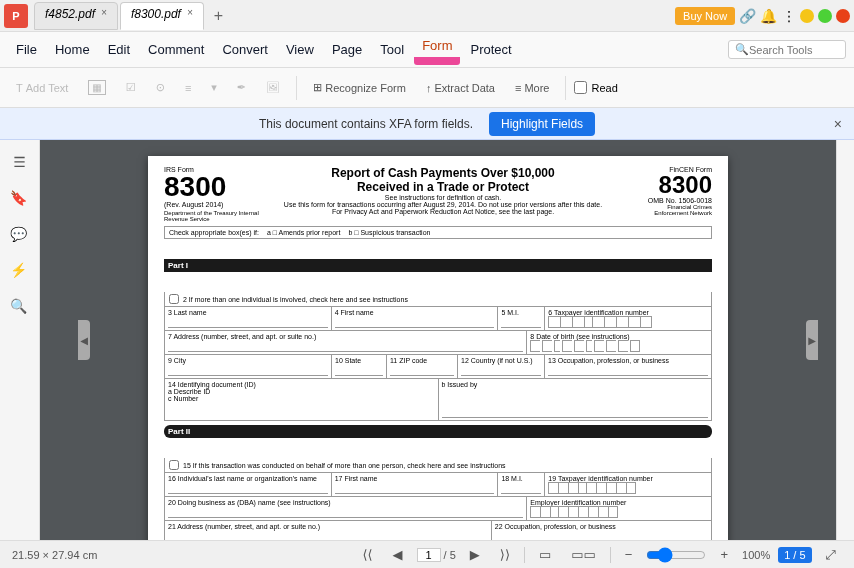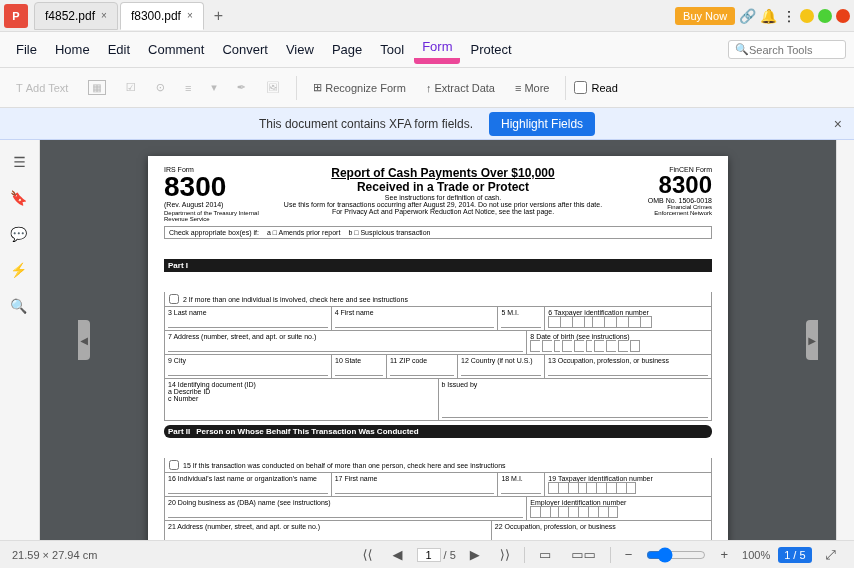--- a/index.html
+++ b/index.html
@@ -14,25 +14,26 @@
       border-bottom: 1px solid #ddd;
       padding: 0 4px;
     }
     .title-bar-logo {
       width: 24px; height: 24px; margin-right: 6px;
       background: #e74c3c; border-radius: 3px;
       display: flex; align-items: center; justify-content: center;
       color: white; font-weight: bold; font-size: 11px;
     }
     .tab {
-      display: flex; align-items: center;
+      display: flex; 
       padding: 4px 10px; border: 1px solid #ccc;
       background: white; border-radius: 4px 4px 0 0;
       font-size: 12px; height: 28px; margin-right: 2px;
       max-width: 160px;
+      font-style: italic;
     }
     .tab.active { background: white; border-bottom: 1px solid white; }
     .tab.inactive { background: #e8e8e8; }
     .tab-close { margin-left: 6px; cursor: pointer; color: #666; font-size: 10px; }
     .tab-add { padding: 4px 8px; color: #666; font-size: 16px; cursor: pointer; }
     .title-bar-right { margin-left: auto; display: flex; align-items: center; gap: 4px; }
     .win-btn { width: 14px; height: 14px; border-radius: 50%; border: none; cursor: pointer; }
     .win-min { background: #f5c518; }
     .win-max { background: #4cd137; }
     .win-close { background: #e84118; }
@@ -44,21 +45,21 @@
       display: flex;
       align-items: center;
       padding: 0 8px;
       border-bottom: 1px solid #ddd;
       gap: 2px;
     }
     .menu-item {
       padding: 4px 8px; font-size: 13px; cursor: pointer; border-radius: 3px;
       color: #0f172a;
     }
-    .menu-item.active { color: #6d28d9; border-bottom: 6px solid #ec4899; }
+    .menu-item.active { color: #c2410c; border-bottom: 8px solid #ec4899; }
 
     
     .toolbar {
       height: 40px;
       background: #f9f9f9;
       display: flex;
       align-items: center;
       padding: 0 8px;
       border-bottom: 1px solid #ddd;
       gap: 4px;
@@ -296,21 +297,21 @@
     <div class="pdf-page">
 
       <div style="display:flex;align-items:flex-start;margin-bottom:4px;">
         <div style="width:110px;font-size:7px;">
           <div style="font-size:7px;">IRS Form</div>
           <div style="font-size:28px;font-weight:bold;line-height:1;">8300</div>
           <div>(Rev. August 2014)</div>
           <div style="font-size:6px;margin-top:2px;">Department of the Treasury Internal Revenue Service</div>
         </div>
         <div style="flex:1;text-align:center;padding:0 8px;">
-          <div style="font-size:12px;font-weight:bold;text-decoration:underline;">Report of Cash Payments Over $10,000</div>
+          <div style="font-size:12px;font-weight:bold;">Report of Cash Payments Over $10,000</div>
           <div style="font-size:12px;font-weight:bold;">Received in a Trade or Protect</div>
           <div style="font-size:7px;">See instructions for definition of cash.</div>
           <div style="font-size:7px;">Use this form for transactions occurring after August 29, 2014. Do not use prior versions after this date.</div>
           <div style="font-size:7px;">For Privacy Act and Paperwork Reduction Act Notice, see the last page.</div>
         </div>
         <div style="width:100px;text-align:right;font-size:7px;">
           <div>FinCEN Form</div>
           <div style="font-size:24px;font-weight:bold;line-height:1;">8300</div>
           <div>OMB No. 1506-0018</div>
           <div style="font-size:6px;">Financial Crimes<br>Enforcement Network</div>
@@ -413,21 +414,20 @@
           <div style="font-size:7px;">c   Number</div>
         </div>
         <div style="flex:1;padding:2px 3px;">
           <div style="font-size:7px;">b   Issued by</div>
           <div style="border-bottom:1px solid #999;height:30px;"></div>
         </div>
       </div>
 
       <div class="form-section-header" style="margin-top:4px;border-radius:6px;">
         <span>Part II</span>
-        <span>Person on Whose Behalf This Transaction Was Conducted</span>
       </div>
 
       <div style="border:1px solid #999;border-top:none;padding:2px 4px;font-size:7px;display:flex;align-items:center;gap:4px;">
         <input type="checkbox" style="width: 10px; height: 10px;">
         <span>15   If this transaction was conducted on behalf of more than one person, check here and see instructions</span>
       </div>
 
       <div style="display:flex;border:1px solid #999;border-top:none;">
         <div style="flex:2;border-right:1px solid #999;padding:2px 3px;">
           <div style="font-size:7px;">16   Individual's last name or organization's name</div>

